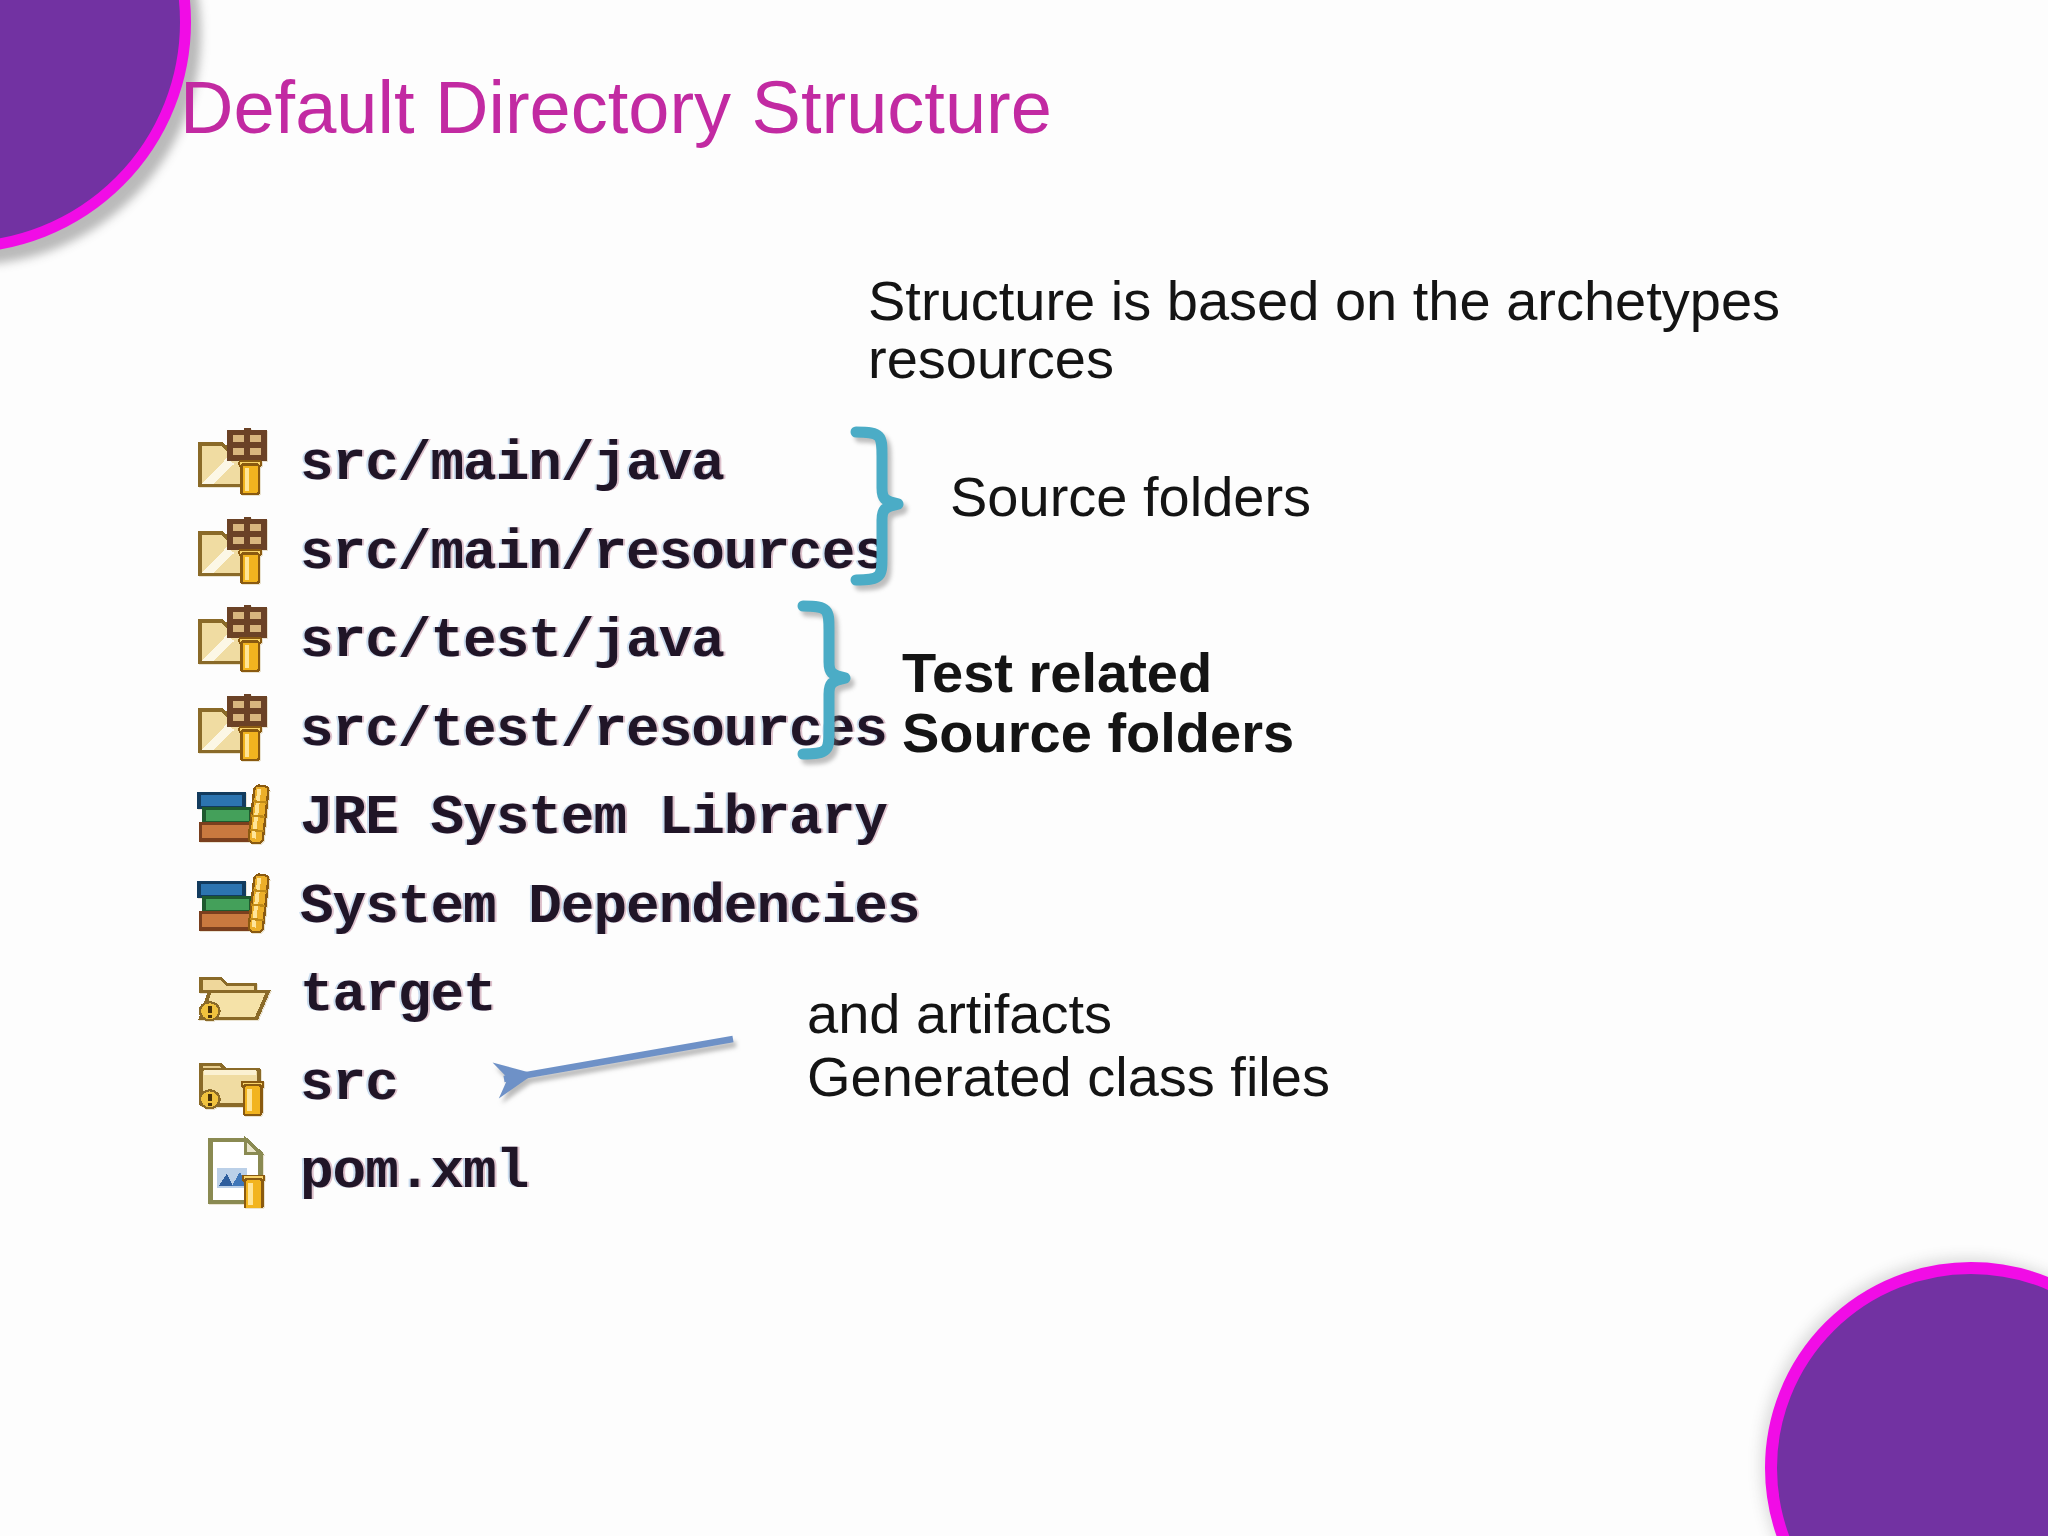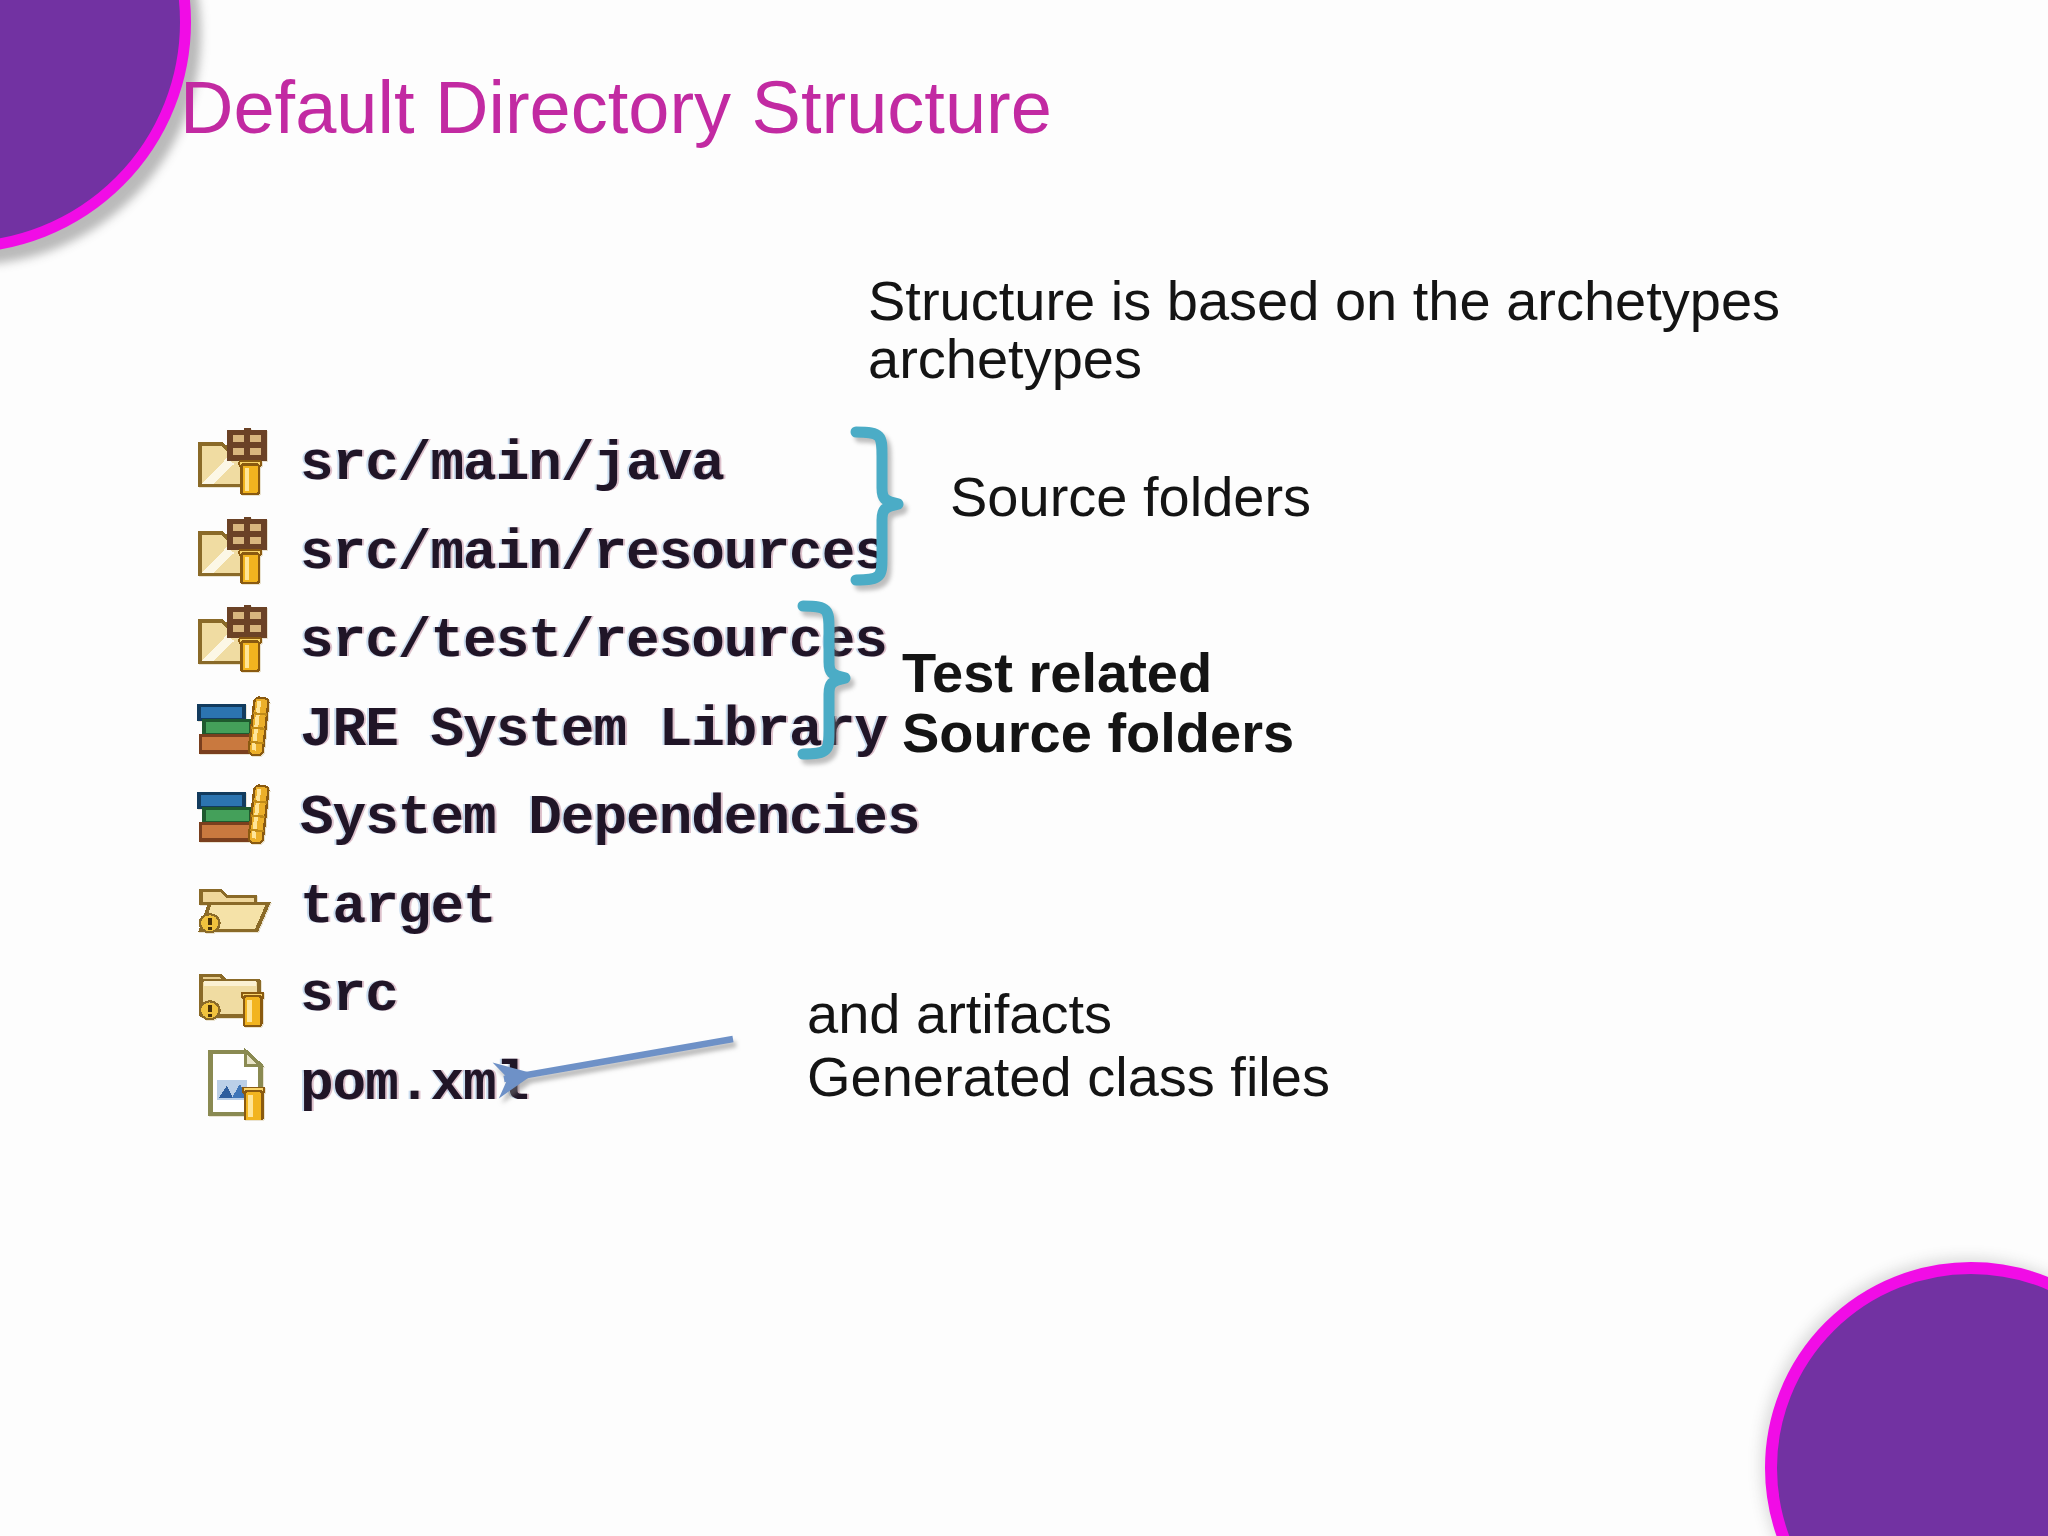--- a/index.html
+++ b/index.html
@@ -107,35 +107,41 @@
 
 <div class="slide">
 
   <div class="circle tl"></div>
   <div class="circle br"></div>
 
   <div class="title">Default Directory Structure</div>
 
   <div class="note note1">
     <span class="ln">Structure is based on the archetypes</span>
-    <span class="ln">archetypes</span>
+    <span class="ln">resources</span>
   </div>
 
   <div class="tree">
     <div class="trow">
       <svg class="ticon" viewBox="0 0 16 16" preserveAspectRatio="none" shape-rendering="crispEdges">
           <use href="#sym-source-folder"></use>
         </svg>
       <span class="tlabel">src/main/java</span>
     </div>
     <div class="trow">
       <svg class="ticon" viewBox="0 0 16 16" preserveAspectRatio="none" shape-rendering="crispEdges">
           <use href="#sym-source-folder"></use>
         </svg>
       <span class="tlabel">src/main/resources</span>
+    </div>
+    <div class="trow">
+      <svg class="ticon" viewBox="0 0 16 16" preserveAspectRatio="none" shape-rendering="crispEdges">
+          <use href="#sym-source-folder"></use>
+        </svg>
+      <span class="tlabel">src/test/java</span>
     </div>
     <div class="trow">
       <svg class="ticon" viewBox="0 0 16 16" preserveAspectRatio="none" shape-rendering="crispEdges">
           <use href="#sym-source-folder"></use>
         </svg>
       <span class="tlabel">src/test/resources</span>
     </div>
     <div class="trow">
       <svg class="ticon" viewBox="0 0 16 16" preserveAspectRatio="none" shape-rendering="crispEdges">
           <use href="#sym-library"></use>

